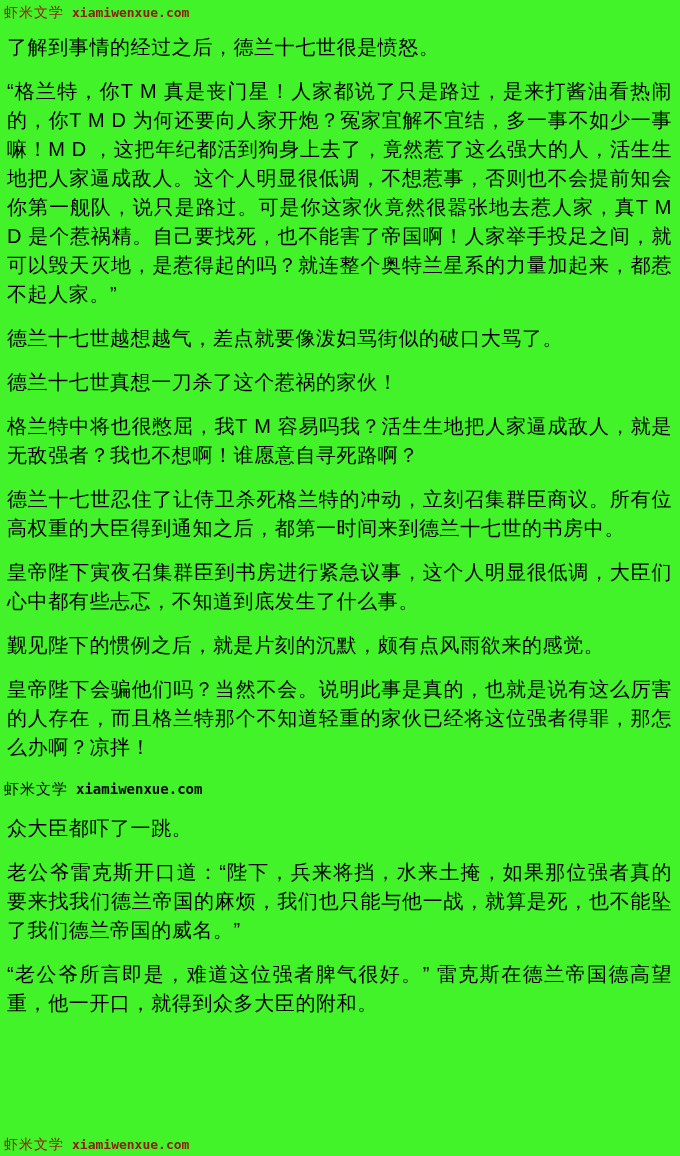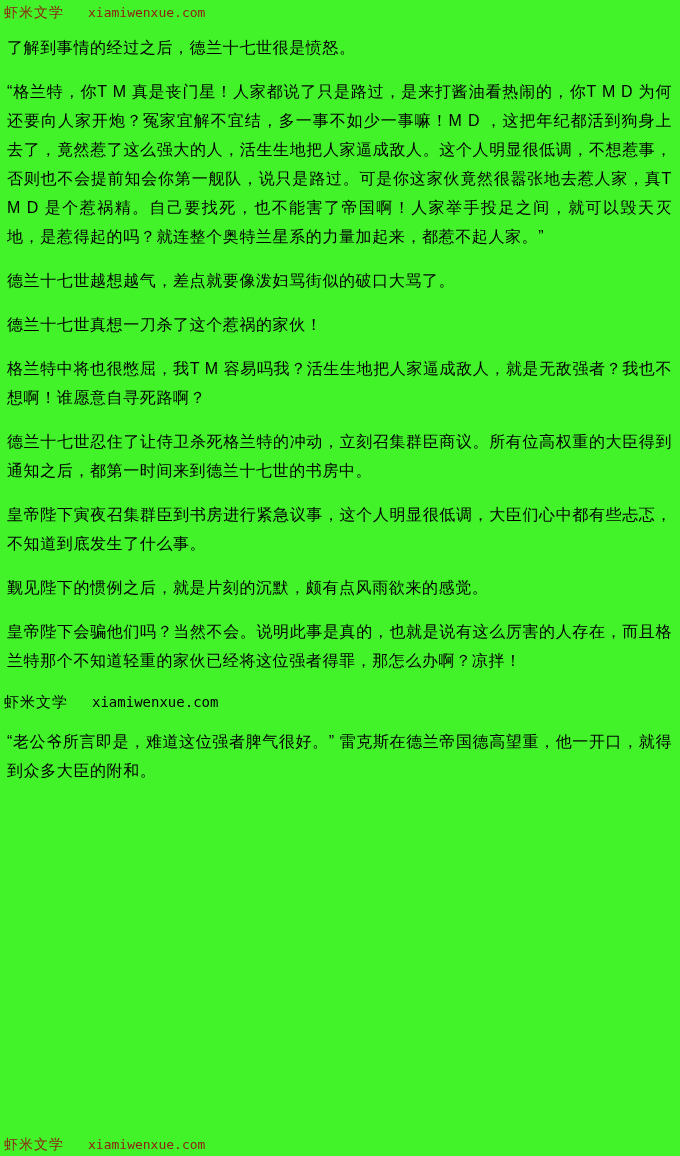--- a/index.html
+++ b/index.html
@@ -18,30 +18,31 @@
   .watermark-red { color: #8f1d10; }
   .watermark-black { color: #000000; padding-left: 4px; margin: 14px 0 2px 0; }
   .site-name {
     font-weight: normal;
     font-size: 14px;
     letter-spacing: 1px;
   }
   .site-url {
     font-family: "DejaVu Sans Mono", "Liberation Mono", monospace;
     font-size: 13px;
-    margin-left: 24px;
+    margin-left: 8px;
+    font-weight: bold;
   }
   .watermark-black .site-name { font-size: 15px; }
   .watermark-black .site-url { font-size: 14px; }
   .content {
     padding: 0 8px 0 7px;
     color: #000000;
   }
   .content p {
-    font-size: 16px;
+    font-size: 20px;
     line-height: 29px;
     letter-spacing: 0.6px;
     text-align: justify;
     margin: 15px 0;
   }
   .content.top p:first-child { margin-top: 11px; }
   .footer-mark {
     position: absolute;
     left: 0;
     bottom: 2px;
@@ -66,20 +67,22 @@
       <p>皇帝陛下寅夜召集群臣到书房进行紧急议事，这个人明显很低调，大臣们心中都有些忐忑，不知道到底发生了什么事。</p>
       <p>觐见陛下的惯例之后，就是片刻的沉默，颇有点风雨欲来的感觉。</p>
       <p>皇帝陛下会骗他们吗？当然不会。说明此事是真的，也就是说有这么厉害的人存在，而且格兰特那个不知道轻重的家伙已经将这位强者得罪，那怎么办啊？凉拌！</p>
     </div>
 
   <div class="watermark-line watermark-black">
     <span class="site-name">虾米文学</span><span class="site-url">xiamiwenxue.com</span>
   </div>
 
   <div class="content bottom">
+      <p>众大臣都吓了一跳。</p>
+      <p>老公爷雷克斯开口道：“陛下，兵来将挡，水来土掩，如果那位强者真的要来找我们德兰帝国的麻烦，我们也只能与他一战，就算是死，也不能坠了我们德兰帝国的威名。”</p>
       <p>“老公爷所言即是，难道这位强者脾气很好。” 雷克斯在德兰帝国德高望重，他一开口，就得到众多大臣的附和。</p>
     </div>
 
   <div class="watermark-line watermark-red footer-mark">
     <span class="site-name">虾米文学</span><span class="site-url">xiamiwenxue.com</span>
   </div>
 
 </div>
 
 </body></html>

